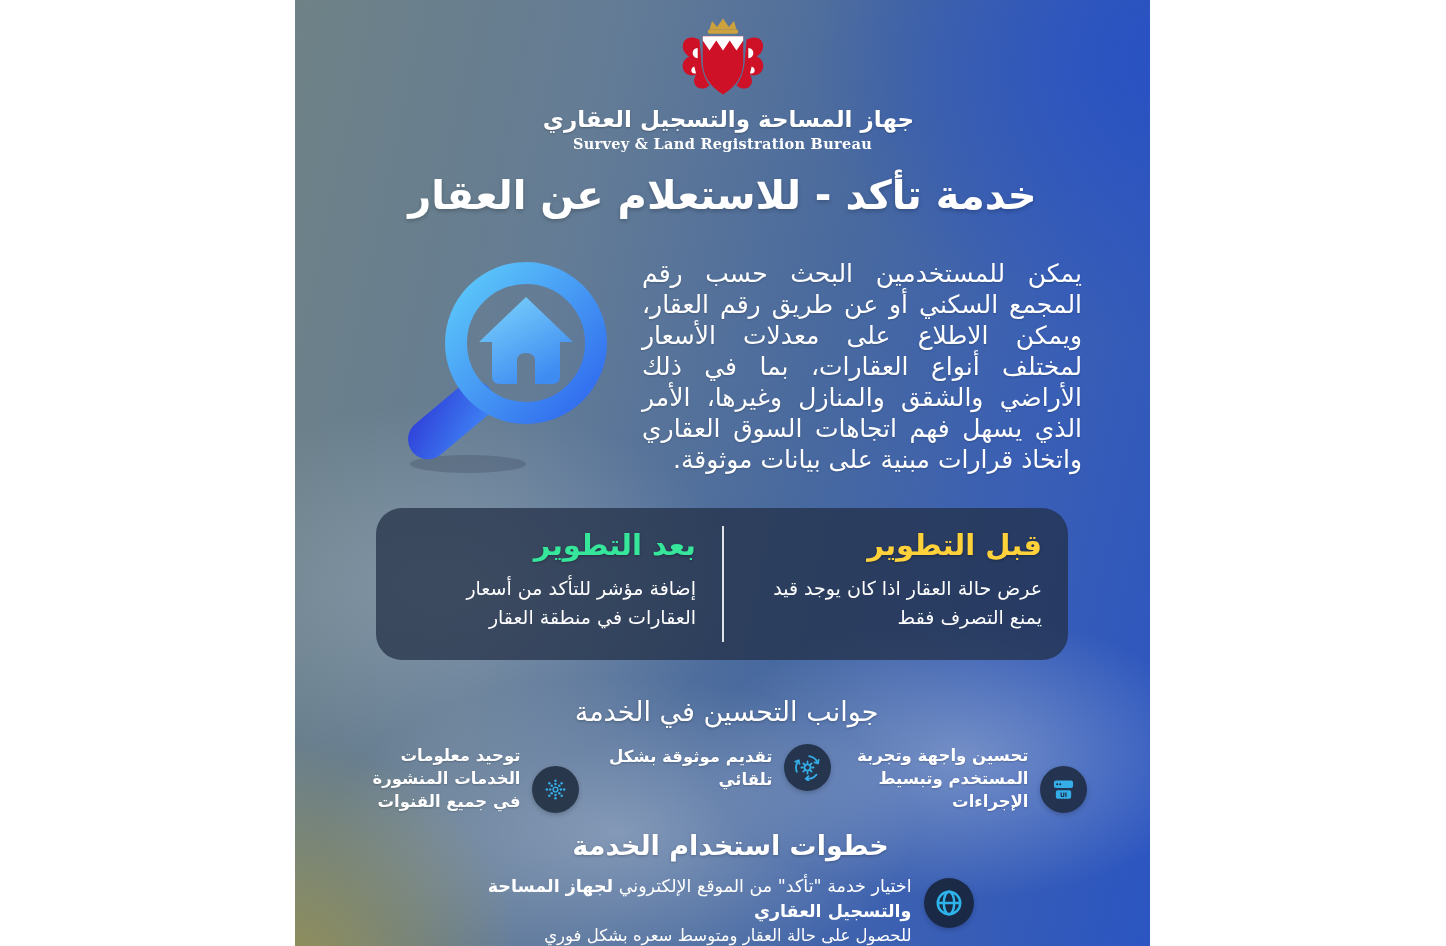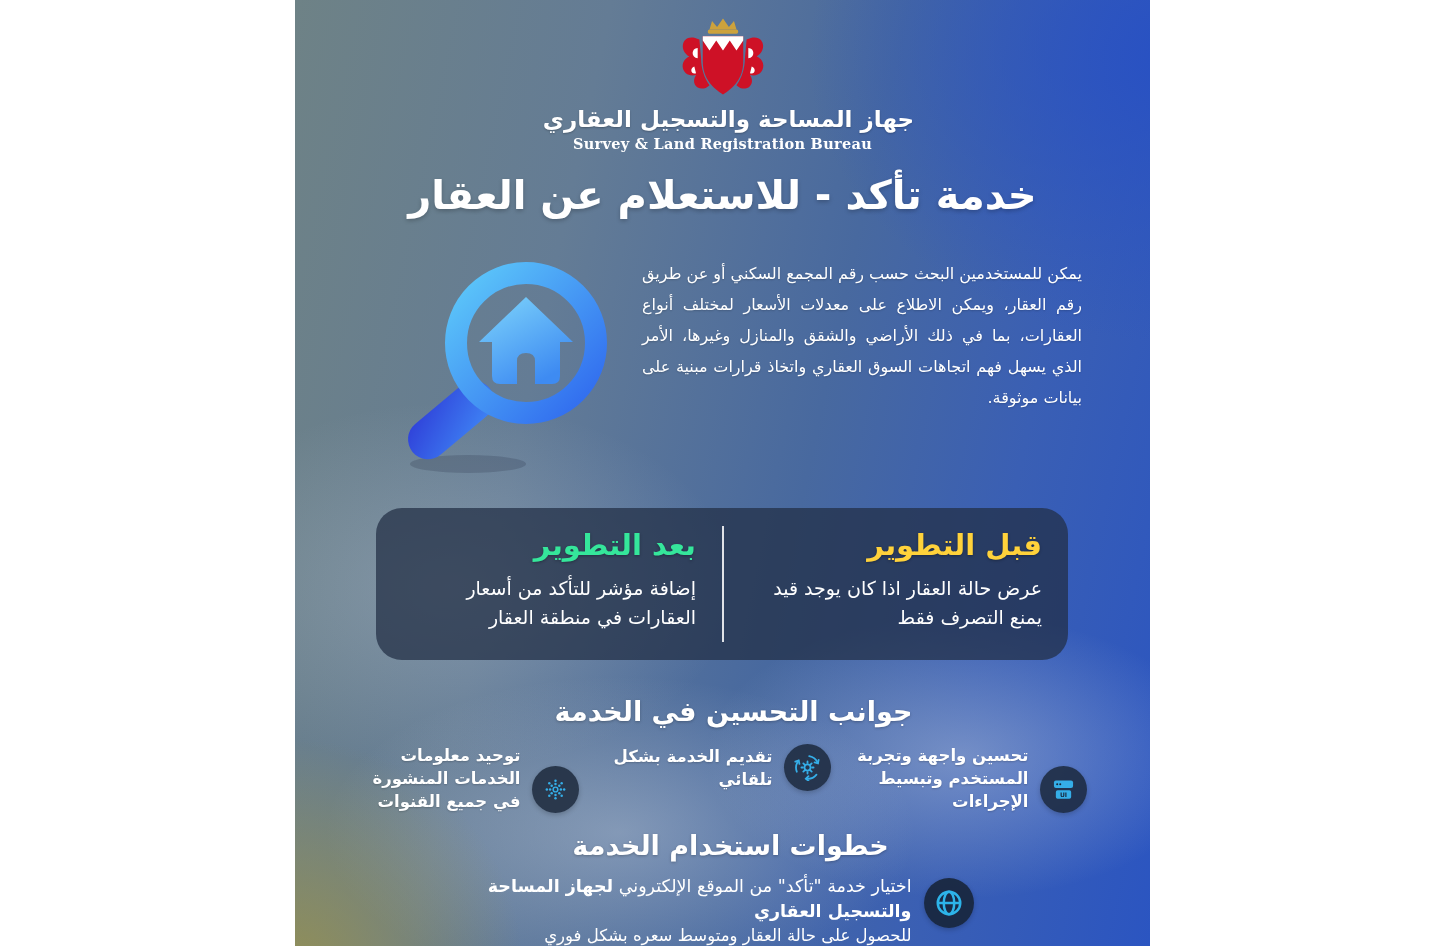--- a/index.html
+++ b/index.html
@@ -28,38 +28,38 @@
                   text-shadow:0 1px 2px rgba(0,0,0,0.25); letter-spacing:0.5px;margin-left:12px; }
   .logo-english { margin-top:3px; font-size:14.5px; font-weight:bold; color:#ffffff;
                   font-family:"DejaVu Serif", serif; letter-spacing:0.3px; }
 
   
   .main-title { position:absolute; top:172px; left:0; width:100%; text-align:center;
                 font-size:40px; font-weight:bold; text-shadow:0 2px 4px rgba(0,0,0,0.22); }
 
   
   .intro-paragraph { position:absolute; top:258px; right:68px; width:440px;
-                     font-size:16px; line-height:31px; text-align:justify;
+                     font-size:25px; line-height:31px; text-align:justify;
                      text-shadow:0 1px 2px rgba(0,0,0,0.18);margin-left:32px; }
   .magnifier-wrap { position:absolute; top:248px; left:98px; width:225px; height:230px; }
 
   
   .compare-box { position:absolute; top:508px; right:82px; width:692px; height:152px;
                  background:rgba(33,46,68,0.72); border-radius:26px;
                  display:flex; flex-direction:row; }
   .compare-col { width:50%; padding:20px 26px 14px 26px; text-align:right; }
   .compare-title { font-size:29px; font-weight:bold; margin-bottom:12px;
                    text-shadow:0 1px 3px rgba(0,0,0,0.3); }
   .compare-text { font-size:19px; line-height:29px; color:#ffffff; }
   .compare-divider { position:absolute; top:18px; left:50%; width:1.5px; height:116px;
                      background:rgba(255,255,255,0.85); }
 
   
-  .improve-heading { position:absolute; top:696px; left:11px; width:100%; text-align:center;
-                     font-size:27px; font-weight:bold; text-shadow:0 1px 3px rgba(0,0,0,0.25); }
+  .improve-heading { position:absolute; top:696px; left:4px; width:100%; text-align:center;
+                     font-size:27px; font-weight:normal; text-shadow:0 1px 3px rgba(0,0,0,0.25); }
   .improve-row { position:absolute; top:744px; left:0; width:100%;
                  display:flex; flex-direction:row; justify-content:center;
                  align-items:flex-start; gap:26px; }
   .improve-item { display:flex; flex-direction:row; align-items:flex-end; gap:11px; }
   .icon-circle { width:47px; height:47px; border-radius:50%; flex:0 0 47px;
                  background:rgba(24,37,55,0.82); display:flex; align-items:center;
                  justify-content:center; box-shadow:0 2px 5px rgba(0,0,0,0.2); }
   .improve-text { font-size:16.5px; font-weight:600; line-height:23px; text-align:right;
                   text-shadow:0 1px 2px rgba(0,0,0,0.2); }
   .improve-item.w1 .improve-text { width:172px; }
@@ -170,21 +170,21 @@
             <path d="M12 7.9 V6.6 M12 16.1 V17.4 M7.9 12 H6.6 M16.1 12 H17.4
                      M9.2 9.2 L8.3 8.3 M14.8 14.8 L15.7 15.7 M14.8 9.2 L15.7 8.3 M9.2 14.8 L8.3 15.7"></path>
             <g id="arcA">
               <path d="M13.5 1.9 A10.2 10.2 0 0 1 21.2 8"></path>
               <path d="M21.9 5.2 L21.3 8.3 L18.3 7.4"></path>
             </g>
             <use href="#arcA" transform="rotate(120 12 12)"></use>
             <use href="#arcA" transform="rotate(240 12 12)"></use>
           </svg>
         </div>
-        <div class="improve-text">تقديم الخدمة بشكل تلقائي</div>
+        <div class="improve-text">تقديم موثوقة بشكل تلقائي</div>
       </div>
 
       <div class="improve-item w3">
         <div class="icon-circle">
           <svg width="27" height="27" viewBox="0 0 24 24" fill="#35aee8">
             <circle cx="12" cy="12" r="2.1" fill="none" stroke="#35aee8" stroke-width="1.3"></circle>
             <circle cx="12" cy="7.2" r="1.1"></circle>
               <circle cx="12" cy="4.3" r="1.1"></circle>
             <circle cx="12" cy="16.8" r="1.1"></circle>
               <circle cx="12" cy="19.7" r="1.1"></circle>

